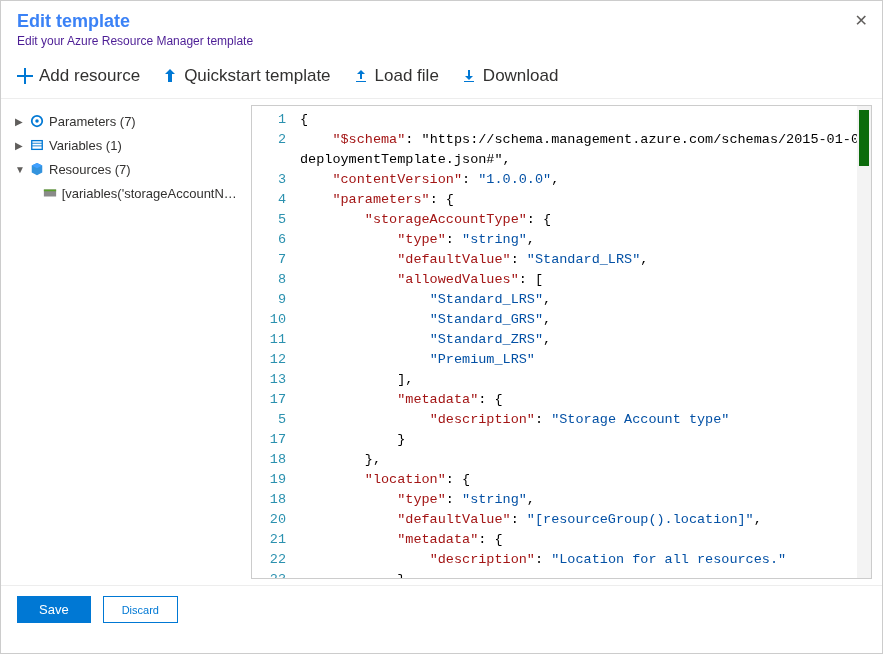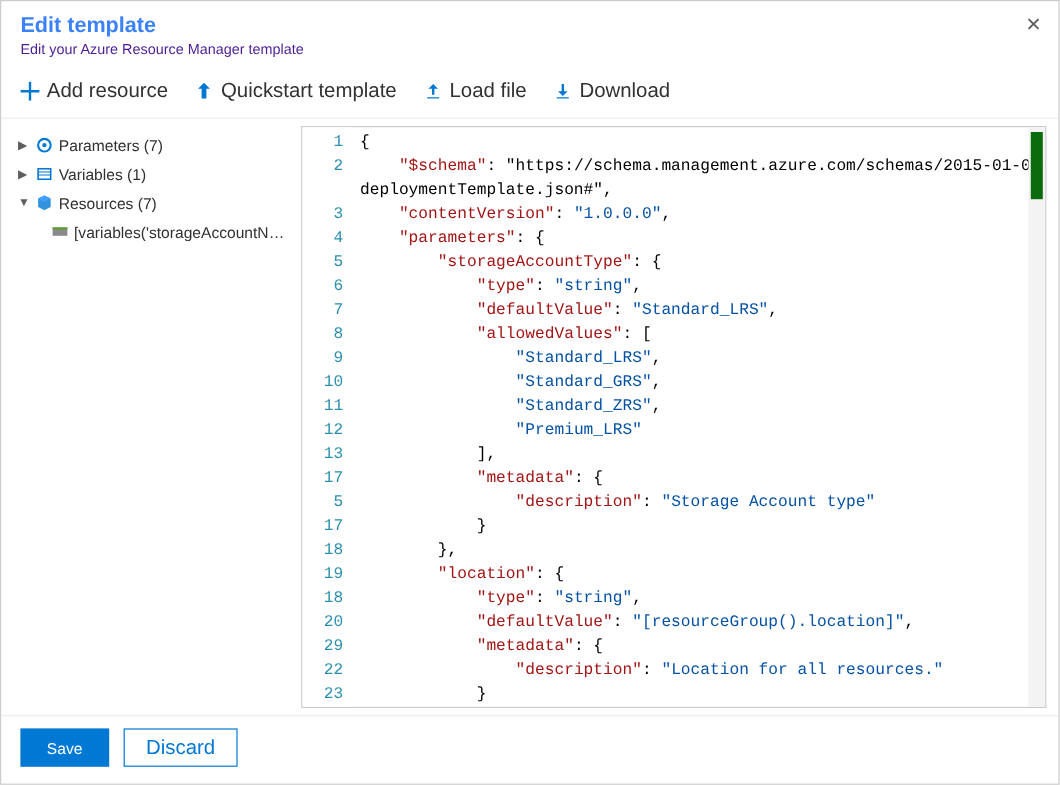--- a/index.html
+++ b/index.html
@@ -18,23 +18,23 @@
     .tree-row .arrow { width: 10px; font-size: 10px; color: #605e5c; }
     .tree-row .icon { width: 16px; height: 16px; display: inline-flex; align-items: center; justify-content: center; }
     .tree-row .label { overflow: hidden; text-overflow: ellipsis; }
     .editor-wrap { flex: 1; display: flex; border: 1px solid #ccc; margin: 6px 10px 6px 0; position: relative; font-family: Consolas, "Courier New", monospace; font-size: 13.5px; overflow: hidden; }
     .gutter { width: 42px; text-align: right; padding: 4px 8px 4px 0; color: #2b91af; background: #fff; user-select: none; line-height: 20px; }
     .gutter div { height: 20px; }
     .code { flex: 1; padding: 4px 6px; line-height: 20px; white-space: pre; overflow: hidden; }
     .code .line { height: 20px; }
     .scroll-track { position: absolute; right: 0; top: 0; bottom: 0; width: 14px; background: #f3f3f3; }
     .scroll-thumb { position: absolute; right: 2px; top: 4px; width: 10px; height: 56px; background: #0c6b0c; }
-    .footer { padding: 10px 16px 14px 16px; border-top: 1px solid #ededed; display: flex; gap: 12px; }
+    .footer { padding: 10px 16px 30px 16px; border-top: 1px solid #ededed; display: flex; gap: 12px; }
     .btn-primary { background: #0078d4; color: #fff; border: none; padding: 6px 22px; font-size: 13px; cursor: pointer; }
-    .btn-secondary { background: #fff; color: #0078d4; border: 1px solid #0078d4; padding: 5px 18px; font-size: 17px; cursor: pointer; }
+    .btn-secondary { background: #fff; color: #0078d4; border: 1px solid #0078d4; padding: 5px 18px; font-size: 11px; cursor: pointer; }
     
     .k { color: #a31515; }   
     .s { color: #0451a5; } 
     .p { color: #000; }      
   </style>
 </head>
 <body>
 
 <div class="header">
   <h1>Edit template</h1>
@@ -131,21 +131,21 @@
         <div>11</div>
         <div>12</div>
         <div>13</div>
         <div>17</div>
         <div>5</div>
         <div>17</div>
         <div>18</div>
         <div>19</div>
         <div>18</div>
         <div>20</div>
-        <div>29</div>
+        <div>21</div>
         <div>22</div>
         <div>23</div>
         <div>24</div>
       </div>
     <div class="code" id="code"><div class="line"><span class="p">{</span></div><div class="line"><span class="p">    </span><span class="k">"$schema"</span><span class="p">:</span><span class="p"> "https://schema.management.azure.com/schemas/2015-01-01/</span></div><div class="line"><span class="p">deploymentTemplate.json#",</span></div><div class="line"><span class="p">    </span><span class="k">"contentVersion"</span><span class="p">:</span><span class="p"> </span><span class="s">"1.0.0.0"</span><span class="p">,</span></div><div class="line"><span class="p">    </span><span class="k">"parameters"</span><span class="p">:</span><span class="p"> {</span></div><div class="line"><span class="p">        </span><span class="k">"storageAccountType"</span><span class="p">:</span><span class="p"> {</span></div><div class="line"><span class="p">            </span><span class="k">"type"</span><span class="p">:</span><span class="p"> </span><span class="s">"string"</span><span class="p">,</span></div><div class="line"><span class="p">            </span><span class="k">"defaultValue"</span><span class="p">:</span><span class="p"> </span><span class="s">"Standard_LRS"</span><span class="p">,</span></div><div class="line"><span class="p">            </span><span class="k">"allowedValues"</span><span class="p">:</span><span class="p"> [</span></div><div class="line"><span class="p">                </span><span class="s">"Standard_LRS"</span><span class="p">,</span></div><div class="line"><span class="p">                </span><span class="s">"Standard_GRS"</span><span class="p">,</span></div><div class="line"><span class="p">                </span><span class="s">"Standard_ZRS"</span><span class="p">,</span></div><div class="line"><span class="p">                </span><span class="s">"Premium_LRS"</span><span class="p"></span></div><div class="line"><span class="p">            ],</span></div><div class="line"><span class="p">            </span><span class="k">"metadata"</span><span class="p">:</span><span class="p"> {</span></div><div class="line"><span class="p">                </span><span class="k">"description"</span><span class="p">:</span><span class="p"> </span><span class="s">"Storage Account type"</span><span class="p"></span></div><div class="line"><span class="p">            }</span></div><div class="line"><span class="p">        },</span></div><div class="line"><span class="p">        </span><span class="k">"location"</span><span class="p">:</span><span class="p"> {</span></div><div class="line"><span class="p">            </span><span class="k">"type"</span><span class="p">:</span><span class="p"> </span><span class="s">"string"</span><span class="p">,</span></div><div class="line"><span class="p">            </span><span class="k">"defaultValue"</span><span class="p">:</span><span class="p"> </span><span class="s">"[resourceGroup().location]"</span><span class="p">,</span></div><div class="line"><span class="p">            </span><span class="k">"metadata"</span><span class="p">:</span><span class="p"> {</span></div><div class="line"><span class="p">                </span><span class="k">"description"</span><span class="p">:</span><span class="p"> </span><span class="s">"Location for all resources."</span><span class="p"></span></div><div class="line"><span class="p">            }</span></div><div class="line"><span class="p">        }</span></div></div>
     <div class="scroll-track">
       <div class="scroll-thumb"></div>
     </div>
   </div>
 </div>

